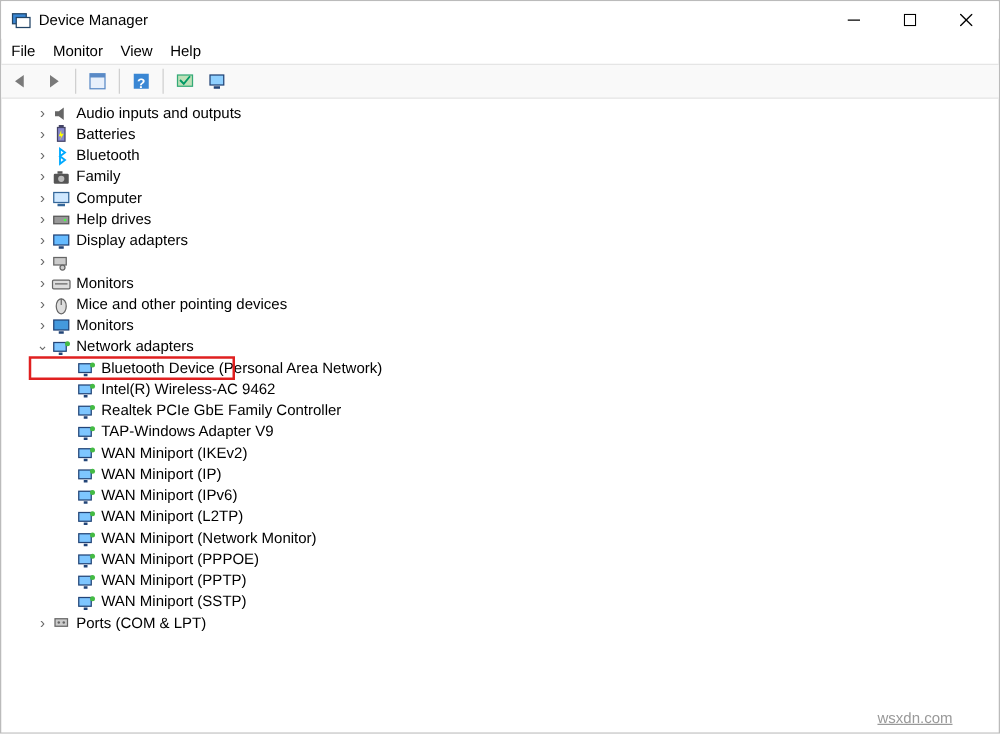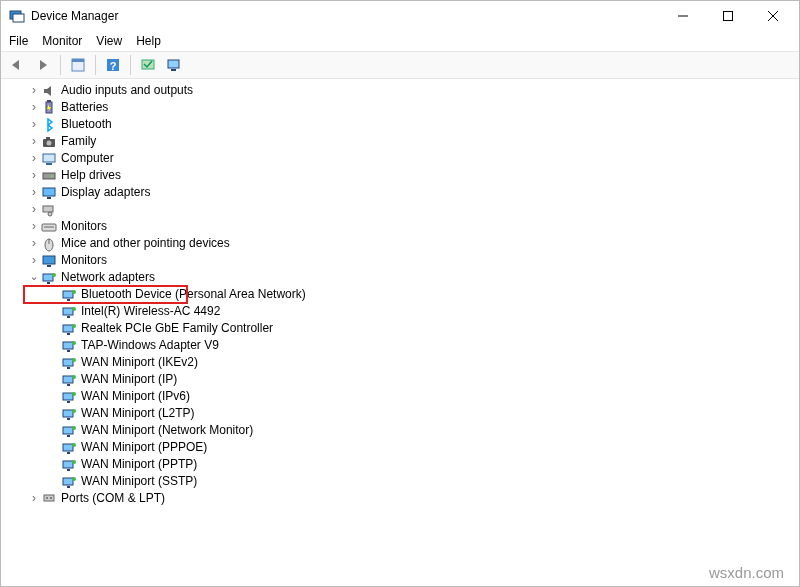--- a/index.html
+++ b/index.html
@@ -105,23 +105,24 @@
   .indent1 { padding-left: 20px; }
   .indent2 { padding-left: 40px; }
   .highlight {
     border: 2px solid #e02020;
     position: absolute;
     pointer-events: none;
   }
   .watermark {
     position: absolute;
     bottom: 6px;
-    right: 16px;
-    font-size: 15px;
+    right: 38px;
+    font-size: 12px;
     color: #999;
+    text-decoration: underline;
   }
   
   .tree::-webkit-scrollbar { width: 16px; background: #f0f0f0; }
   .tree::-webkit-scrollbar-thumb { background: #c2c2c2; }
   .tree::-webkit-scrollbar-button { height: 16px; background: #f0f0f0; border: 1px solid #d0d0d0; }
 </style>
 </head>
 <body>
 
 <div class="window">
@@ -336,21 +337,21 @@
         </div>
         <div class="node indent2">
           <span class="chev"></span>
           <span class="icon16">
             <svg width="16" height="16" viewBox="0 0 16 16">
               <rect x="2" y="4" width="10" height="7" fill="#7ec6ff" stroke="#247"></rect>
               <rect x="6" y="12" width="3" height="2" fill="#247"></rect>
               <circle cx="13" cy="5" r="2" fill="#4b4"></circle>
             </svg>
           </span>
-          <span class="lbl">Intel(R) Wireless-AC 4492</span>
+          <span class="lbl">Intel(R) Wireless-AC 9462</span>
         </div>
         <div class="node indent2">
           <span class="chev"></span>
           <span class="icon16">
             <svg width="16" height="16" viewBox="0 0 16 16">
               <rect x="2" y="4" width="10" height="7" fill="#7ec6ff" stroke="#247"></rect>
               <rect x="6" y="12" width="3" height="2" fill="#247"></rect>
               <circle cx="13" cy="5" r="2" fill="#4b4"></circle>
             </svg>
           </span>

